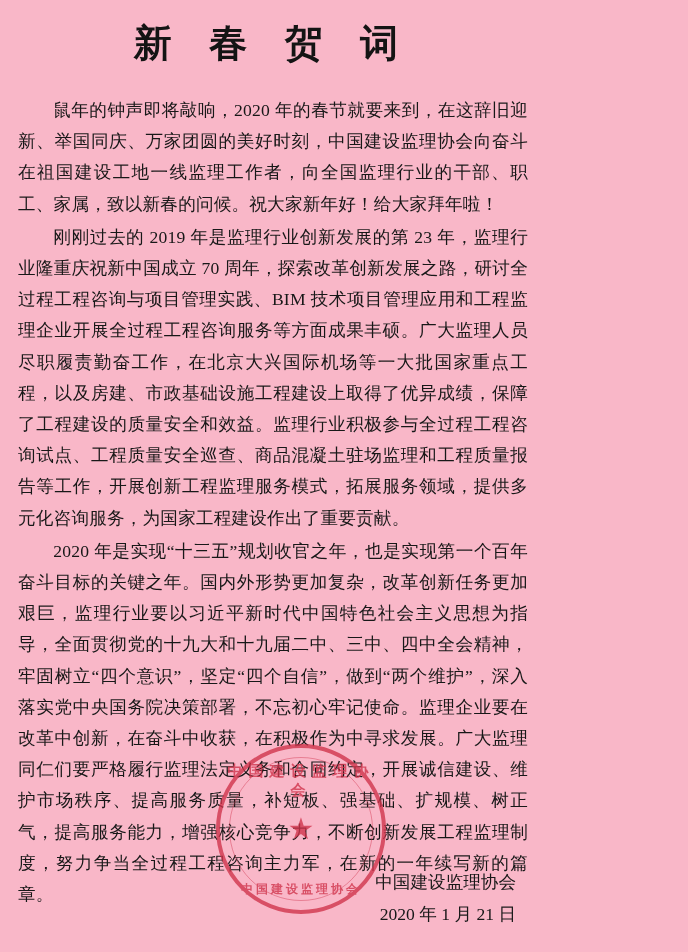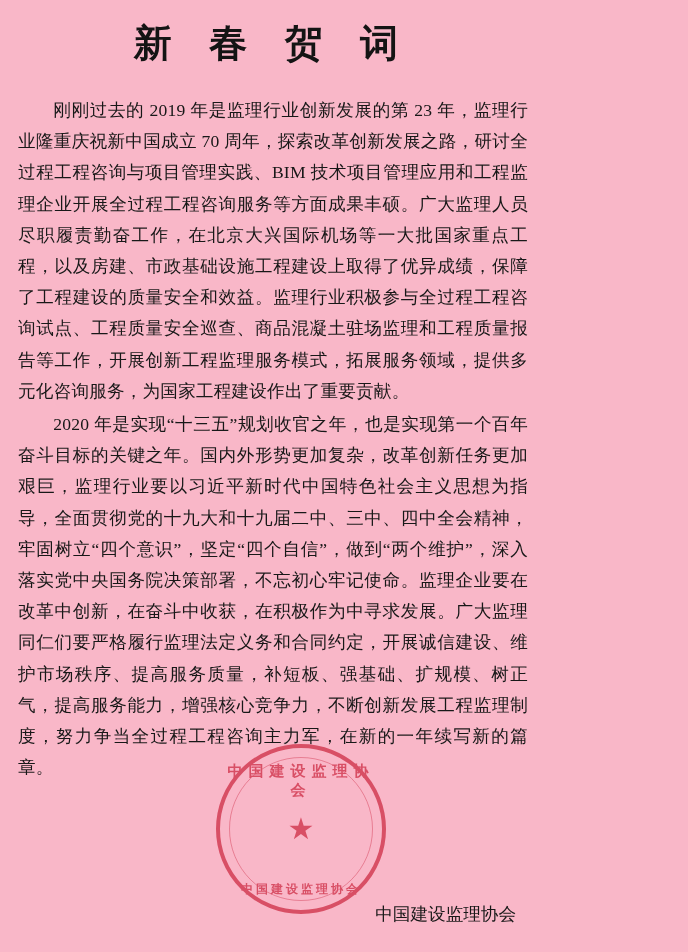--- a/index.html
+++ b/index.html
@@ -108,28 +108,30 @@
   }
 </style>
 </head>
 <body>
 
 <div class="page">
 
   <div class="doc-title">新 春 贺 词</div>
 
   <div class="body-text">
+    <p class="para">鼠年的钟声即将敲响，2020 年的春节就要来到，在这辞旧迎新、举国同庆、万家团圆的美好时刻，中国建设监理协会向奋斗在祖国建设工地一线监理工作者，向全国监理行业的干部、职工、家属，致以新春的问候。祝大家新年好！给大家拜年啦！</p>
     <p class="para">刚刚过去的 2019 年是监理行业创新发展的第 23 年，监理行业隆重庆祝新中国成立 70 周年，探索改革创新发展之路，研讨全过程工程咨询与项目管理实践、BIM 技术项目管理应用和工程监理企业开展全过程工程咨询服务等方面成果丰硕。广大监理人员尽职履责勤奋工作，在北京大兴国际机场等一大批国家重点工程，以及房建、市政基础设施工程建设上取得了优异成绩，保障了工程建设的质量安全和效益。监理行业积极参与全过程工程咨询试点、工程质量安全巡查、商品混凝土驻场监理和工程质量报告等工作，开展创新工程监理服务模式，拓展服务领域，提供多元化咨询服务，为国家工程建设作出了重要贡献。</p>
     <p class="para">2020 年是实现“十三五”规划收官之年，也是实现第一个百年奋斗目标的关键之年。国内外形势更加复杂，改革创新任务更加艰巨，监理行业要以习近平新时代中国特色社会主义思想为指导，全面贯彻党的十九大和十九届二中、三中、四中全会精神，牢固树立“四个意识”，坚定“四个自信”，做到“两个维护”，深入落实党中央国务院决策部署，不忘初心牢记使命。监理企业要在改革中创新，在奋斗中收获，在积极作为中寻求发展。广大监理同仁们要严格履行监理法定义务和合同约定，开展诚信建设、维护市场秩序、提高服务质量，补短板、强基础、扩规模、树正气，提高服务能力，增强核心竞争力，不断创新发展工程监理制度，努力争当全过程工程咨询主力军，在新的一年续写新的篇章。</p>
   </div>
 
   <div class="seal">
     <div class="seal-inner-ring"></div>
     <div class="seal-text-top">中国建设监理协会</div>
     <div class="star">★</div>
     <div class="seal-text-bottom">中国建设监理协会</div>
   </div>
 
   <div class="signature-block">
     <div class="sign-org">中国建设监理协会</div>
+    <div class="sign-date">2020 年 1 月 21 日</div>
   </div>
 
 </div>
 
 </body></html>

